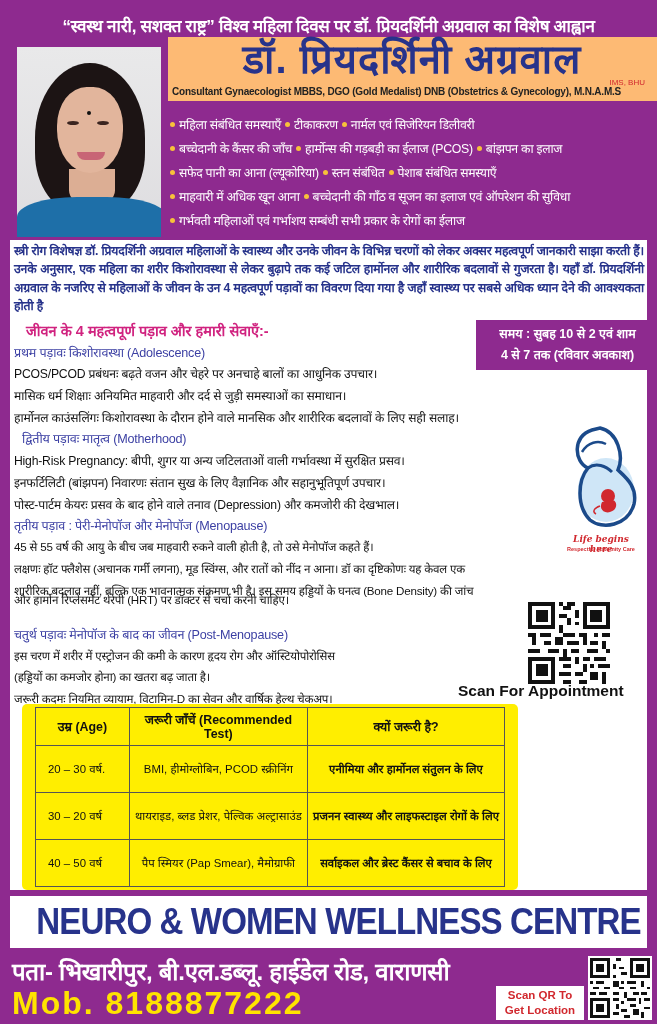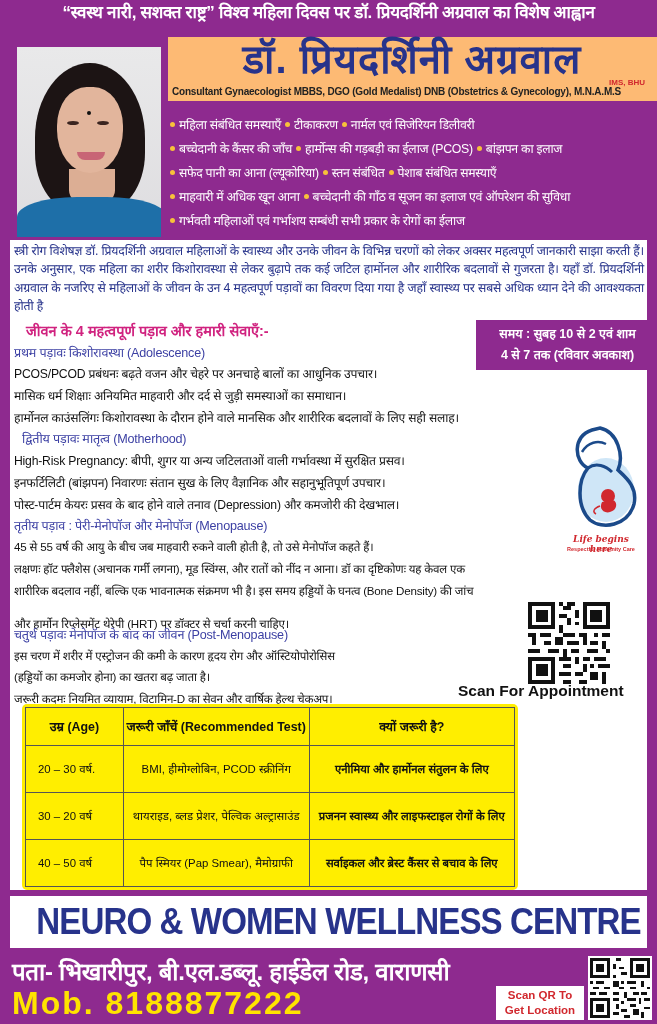--- a/index.html
+++ b/index.html
@@ -1,47 +1,47 @@
 <!DOCTYPE html>
 <html><head>
 <meta charset="utf-8">
 <style>
 *{box-sizing:border-box;margin:0;padding:0}
 html,body{width:657px;height:1024px;overflow:hidden;background:#8e2a8f}
 body{font-family:"Liberation Sans",sans-serif;position:relative}
-.topbar{position:absolute;left:0;top:0;width:657px;height:37px;background:#8e2a8f;color:#fff;font-weight:bold;font-size:17px;display:flex;align-items:flex-start;justify-content:center;white-space:nowrap;letter-spacing:-0.3px}
+.topbar{position:absolute;left:0;top:0;width:657px;height:37px;background:#8e2a8f;color:#fff;font-weight:bold;font-size:17px;display:flex;align-items:flex-end;justify-content:center;white-space:nowrap;letter-spacing:-0.3px}
 .photo{position:absolute;left:14px;top:44px;width:150px;height:196px;border:3px solid #8e2a8f;background:linear-gradient(180deg,#e9e9ea 0%,#dedde0 100%);overflow:hidden}
 .photo .hair{position:absolute;left:18px;top:16px;width:110px;height:150px;background:#1c1414;border-radius:50% 50% 40% 40%}
 .photo .face{position:absolute;left:40px;top:40px;width:66px;height:86px;background:#e2b59c;border-radius:45% 45% 50% 50%}
 .photo .smile{position:absolute;left:60px;top:105px;width:28px;height:8px;background:#c86575;border-radius:0 0 14px 14px}
 .photo .eye{position:absolute;top:74px;width:12px;height:4px;background:#3a2420;border-radius:50%}
 .photo .bindi{position:absolute;left:70px;top:64px;width:4px;height:4px;background:#111;border-radius:50%}
 .photo .saree{position:absolute;left:0;top:150px;width:150px;height:50px;background:#1e6fa8;border-radius:40% 40% 0 0}
 .photo .neck{position:absolute;left:52px;top:122px;width:46px;height:36px;background:#dcae94;border-radius:0 0 40% 40%}
 .namebox{position:absolute;left:168px;top:37px;width:489px;height:64px;background:#fdba74}
 .name{position:absolute;left:14px;top:0;width:460px;font-size:40px;font-weight:bold;color:#27338b;letter-spacing:1px;white-space:nowrap;text-align:center;line-height:44px}
-.ims{position:absolute;right:12px;top:41px;font-size:8px;color:#d1282e;font-weight:bold}
+.ims{position:absolute;right:12px;top:41px;font-size:8px;color:#d1282e;font-weight:normal}
 .quals{position:absolute;left:4px;top:49px;width:480px;font-size:10px;color:#222;font-weight:bold;white-space:nowrap;letter-spacing:-0.2px}
 .services{position:absolute;left:166px;top:112px;width:491px;color:#fff;font-weight:normal;font-size:12.3px}
 .services .row{height:24.2px;display:flex;align-items:center;white-space:nowrap;letter-spacing:-0.3px}
 .dot{display:inline-block;width:5px;height:5px;border-radius:50%;background:#f7c13a;margin:0 4px 0 4px;vertical-align:middle}
 .main{position:absolute;left:10px;top:240px;width:637px;height:650px;background:#fff}
-.intro{position:absolute;left:4px;top:2px;width:630px;color:#27338b;font-weight:normal;font-size:12.3px;line-height:18.4px;text-align:justify;letter-spacing:-0.2px}
+.intro{position:absolute;left:4px;top:2px;width:630px;color:#27338b;font-weight:bold;font-size:12.3px;line-height:18.4px;text-align:justify;letter-spacing:-0.2px}
 .sectitle{position:absolute;left:16px;top:80px;color:#d0227f;font-weight:bold;font-size:14.5px;white-space:nowrap}
 .timing{position:absolute;left:466px;top:80px;width:183px;height:50px;background:#8e2a8f;color:#fff;font-weight:bold;font-size:12.5px;line-height:21px;text-align:center;padding-top:4px}
 .body-lines{position:absolute;left:0;top:0;width:637px}
 .ln{position:absolute;left:4px;white-space:nowrap;font-size:12.2px;color:#111;letter-spacing:-0.2px}
 .ln.stage{color:#3b3fa3;font-size:12.6px}
 .ln.sm{font-size:11.6px}
 .logo{position:absolute;left:552px;top:182px;width:78px;height:140px}
 .logo .tag1{position:absolute;left:0;top:112px;width:78px;text-align:center;font-family:"DejaVu Serif",serif;font-style:italic;font-weight:bold;color:#d1282e;font-size:9px}
 .logo .tag2{position:absolute;left:0;top:124px;width:78px;text-align:center;color:#d1282e;font-size:5.5px;font-weight:bold}
 .qr1{position:absolute;left:518px;top:362px;width:82px;height:82px}
 .scan{position:absolute;left:448px;top:442px;font-weight:bold;font-size:15.5px;color:#111;white-space:nowrap}
-.tablewrap{position:absolute;left:12px;top:464px;width:496px;height:186px;background:#ffee00;border-radius:5px;padding:3px 3px}
+.tablewrap{position:absolute;left:12px;top:464px;width:496px;height:186px;background:#ffee00;border-radius:5px;padding:3px 13px}
 table{border-collapse:collapse;width:100%;height:180px}
 td,th{border:1px solid #555;font-size:11.4px;color:#111;text-align:center;vertical-align:middle;line-height:14px}
 th{font-weight:bold;font-size:12.4px;height:38px}
 td.age{text-align:left;padding-left:12px;font-weight:normal}
 td.why{font-weight:bold;color:#111}
 .centre{position:absolute;left:10px;top:896px;width:637px;height:52px;background:#fff;color:#27338b;font-weight:bold;font-size:36px;text-align:left;line-height:52px;letter-spacing:-1px;font-family:"Liberation Sans",sans-serif;transform-origin:center;white-space:nowrap}
 .centre span{display:inline-block;transform:scaleX(0.92)}
 .addr{position:absolute;left:12px;top:954px;color:#fff;font-weight:bold;font-size:24px;white-space:nowrap;letter-spacing:-0.3px}
 .mob{position:absolute;left:12px;top:985px;color:#ffe300;font-weight:bold;font-size:32px;white-space:nowrap;letter-spacing:2px}
 .scanloc{position:absolute;left:496px;top:986px;width:88px;height:34px;background:#fff;color:#d1282e;font-weight:bold;font-size:11.5px;line-height:15px;text-align:center;padding-top:2px}
@@ -126,21 +126,21 @@
 
     <div class="ln stage" style="top:190px;left:12px">द्वितीय पड़ावः मातृत्व (Motherhood)</div>
     <div class="ln" style="top:212px">High-Risk Pregnancy: बीपी, शुगर या अन्य जटिलताओं वाली गर्भावस्था में सुरक्षित प्रसव।</div>
     <div class="ln" style="top:234px">इनफर्टिलिटी (बांझपन) निवारणः संतान सुख के लिए वैज्ञानिक और सहानुभूतिपूर्ण उपचार।</div>
     <div class="ln" style="top:256px">पोस्ट-पार्टम केयरः प्रसव के बाद होने वाले तनाव (Depression) और कमजोरी की देखभाल।</div>
 
     <div class="ln stage" style="top:277px">तृतीय पड़ाव : पेरी-मेनोपॉज और मेनोपॉज (Menopause)</div>
     <div class="ln sm" style="top:299px">45 से 55 वर्ष की आयु के बीच जब माहवारी रुकने वाली होती है, तो उसे मेनोपॉज कहते हैं।</div>
     <div class="ln sm" style="top:321px">लक्षणः हॉट फ्लैशेस (अचानक गर्मी लगना), मूड स्विंग्स, और रातों को नींद न आना। डॉ का दृष्टिकोणः यह केवल एक</div>
     <div class="ln sm" style="top:343px">शारीरिक बदलाव नहीं, बल्कि एक भावनात्मक संक्रमण भी है। इस समय हड्डियों के घनत्व (Bone Density) की जांच</div>
-    <div class="ln sm" style="top:376px">और हार्मोन रिप्लेसमेंट थेरेपी (HRT) पर डॉक्टर से चर्चा करनी चाहिए।</div>
+    <div class="ln sm" style="top:352px">और हार्मोन रिप्लेसमेंट थेरेपी (HRT) पर डॉक्टर से चर्चा करनी चाहिए।</div>
 
     <div class="ln stage" style="top:386px">चतुर्थ पड़ावः मेनोपॉज के बाद का जीवन (Post-Menopause)</div>
     <div class="ln sm" style="top:408px">इस चरण में शरीर में एस्ट्रोजन की कमी के कारण हृदय रोग और ऑस्टियोपोरोसिस</div>
     <div class="ln sm" style="top:429px">(हड्डियों का कमजोर होना) का खतरा बढ़ जाता है।</div>
     <div class="ln sm" style="top:451px">जरूरी कदमः नियमित व्यायाम, विटामिन-D का सेवन और वार्षिक हेल्थ चेकअप।</div>
   </div>
 
   <div class="logo">
     <svg width="78" height="110" viewBox="0 0 78 110">
       <ellipse cx="44" cy="68" rx="28" ry="32" fill="#cfe6f7"></ellipse>

